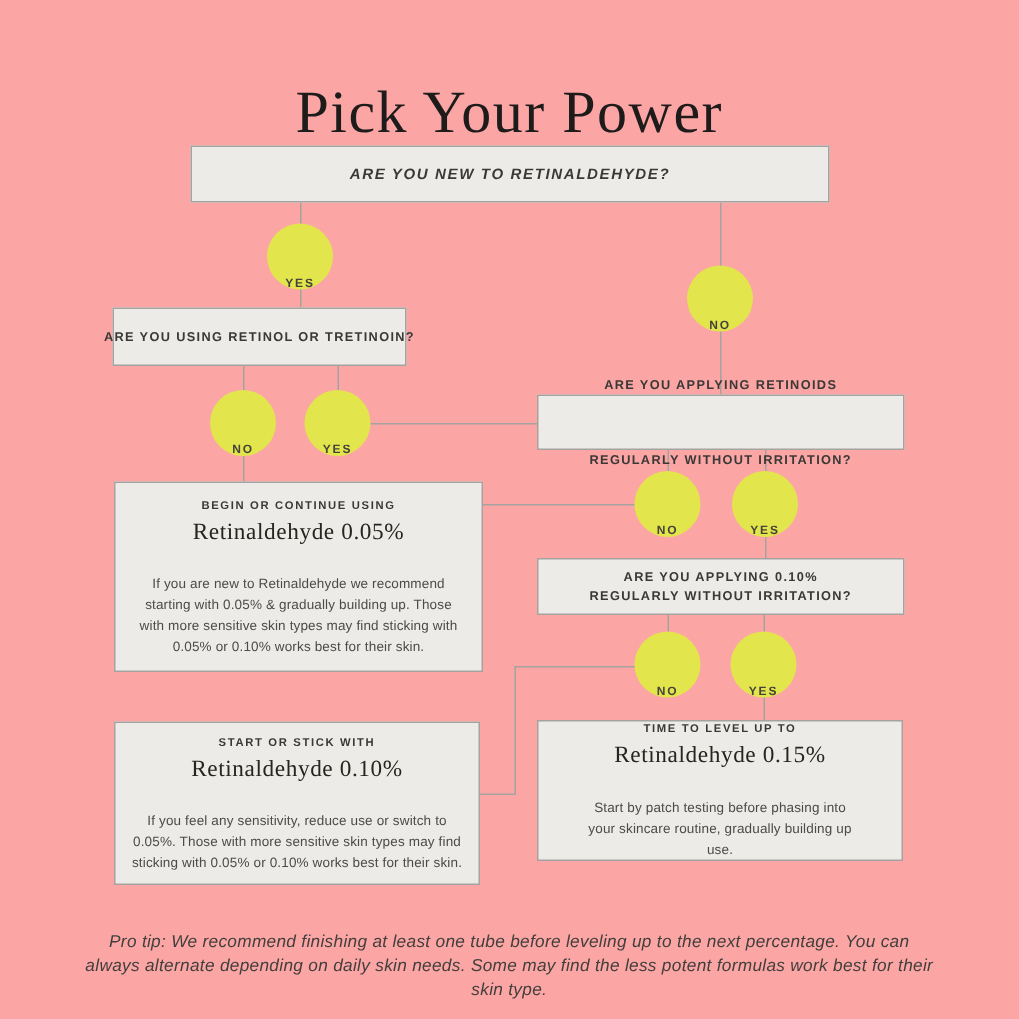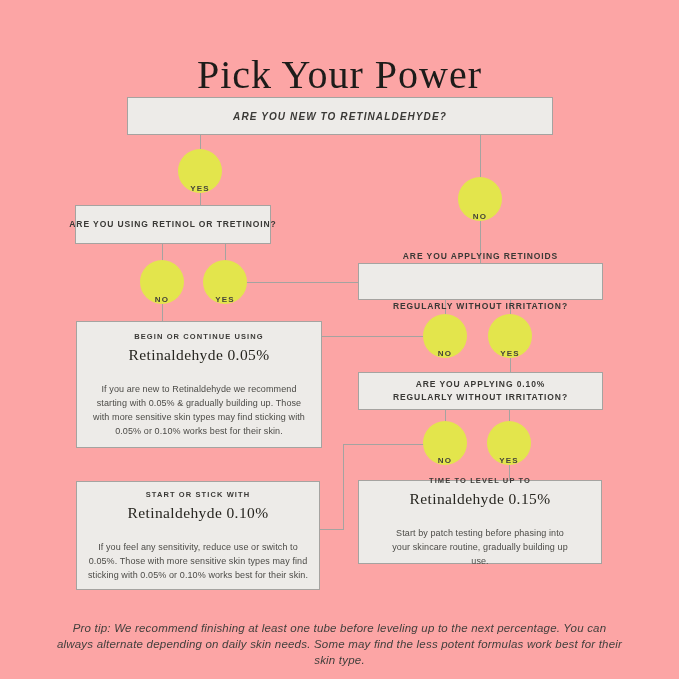--- a/index.html
+++ b/index.html
@@ -73,21 +73,21 @@
     <div class="rtitle">Retinaldehyde 0.05%</div>
     <div class="rbody">If you are new to Retinaldehyde we recommend starting with 0.05% &amp; gradually building up. Those with more sensitive skin types may find sticking with 0.05% or 0.10% works best for their skin.</div>
   </div>
 
   <div class="rbox" style="left:76px;top:481px;width:244px;height:109px;padding:0 9px;">
     <div class="eyebrow">START OR STICK WITH</div>
     <div class="rtitle">Retinaldehyde 0.10%</div>
     <div class="rbody">If you feel any sensitivity, reduce use or switch to 0.05%. Those with more sensitive skin types may find sticking with 0.05% or 0.10% works best for their skin.</div>
   </div>
 
-  <div class="rbox" style="left:358px;top:480px;width:244px;height:84px;padding:0 28px;">
+  <div class="rbox" style="left:358px;top:480px;width:244px;height:94px;padding:0 28px;">
     <div class="eyebrow">TIME TO LEVEL UP TO</div>
     <div class="rtitle">Retinaldehyde 0.15%</div>
     <div class="rbody">Start by patch testing before phasing into your skincare routine, gradually building up use.</div>
   </div>
 
   <div class="circle" style="left:178px;top:149px;">
       <span>YES</span>
     </div>
   <div class="circle" style="left:458px;top:177px;">
       <span>NO</span>

